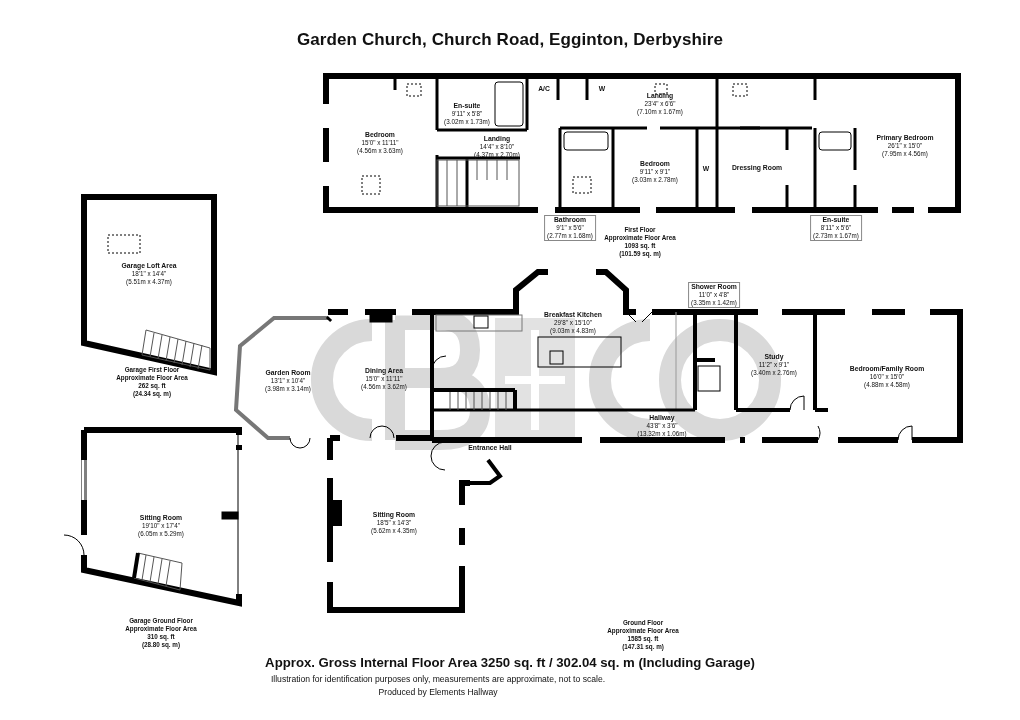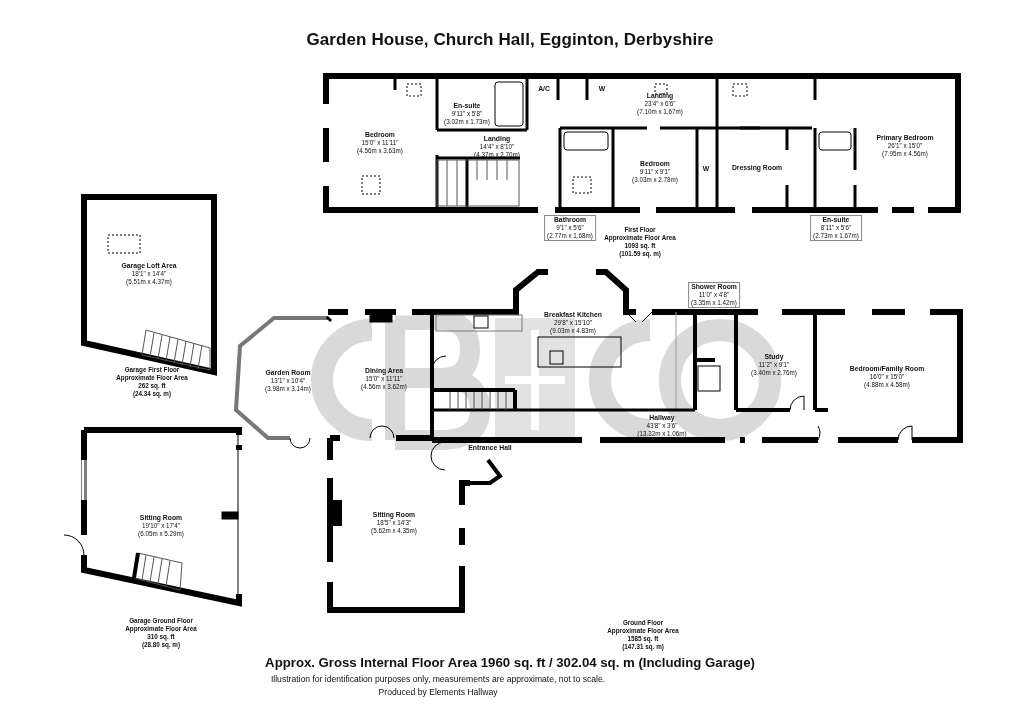--- a/index.html
+++ b/index.html
@@ -191,21 +191,21 @@
       <line x1="396" y1="312" x2="412" y2="312"></line>
     </g>
 
     <path d="M432 370 A14 14 0 0 1 446 356" stroke-width="1"></path>
     <path d="M790 410 A14 14 0 0 1 804 396 L804 410" stroke-width="1"></path>
     <path d="M898 440 A14 14 0 0 1 912 426 L912 440" stroke-width="1"></path>
     <path d="M818 440 A14 14 0 0 0 818 426" stroke-width="1"></path>
   </g>
 </svg>
 
-<div class="title">Garden House, Church Hall, Egginton, Derbyshire</div>
+<div class="title">Garden Church, Church Road, Egginton, Derbyshire</div>
 
 <div class="lbl" style="left:380px;top:131px">
   <span class="n">Bedroom</span>
     <span>15'0" x 11'11"</span>
     <span>(4.56m x 3.63m)</span>
 </div>
 <div class="lbl" style="left:467px;top:102px">
   <span class="n">En-suite</span>
     <span>9'11" x 5'8"</span>
     <span>(3.02m x 1.73m)</span>
@@ -326,15 +326,15 @@
     <span>18'5" x 14'3"</span>
     <span>(5.62m x 4.35m)</span>
 </div>
 <div class="area" style="left:643px;top:619px">
   <div>Ground Floor</div>
     <div>Approximate Floor Area</div>
     <div>1585 sq. ft</div>
     <div>(147.31 sq. m)</div>
 </div>
 
-<div class="footer-main">Approx. Gross Internal Floor Area 1960 sq. ft / 302.04 sq. m (Including Garage)</div>
+<div class="footer-main">Approx. Gross Internal Floor Area 3250 sq. ft / 302.04 sq. m (Including Garage)</div>
 <div class="footer-sub" style="top:674px">Illustration for identification purposes only, measurements are approximate, not to scale.</div>
 <div class="footer-sub" style="top:687px">Produced by Elements Hallway</div>
 
 </body></html>

